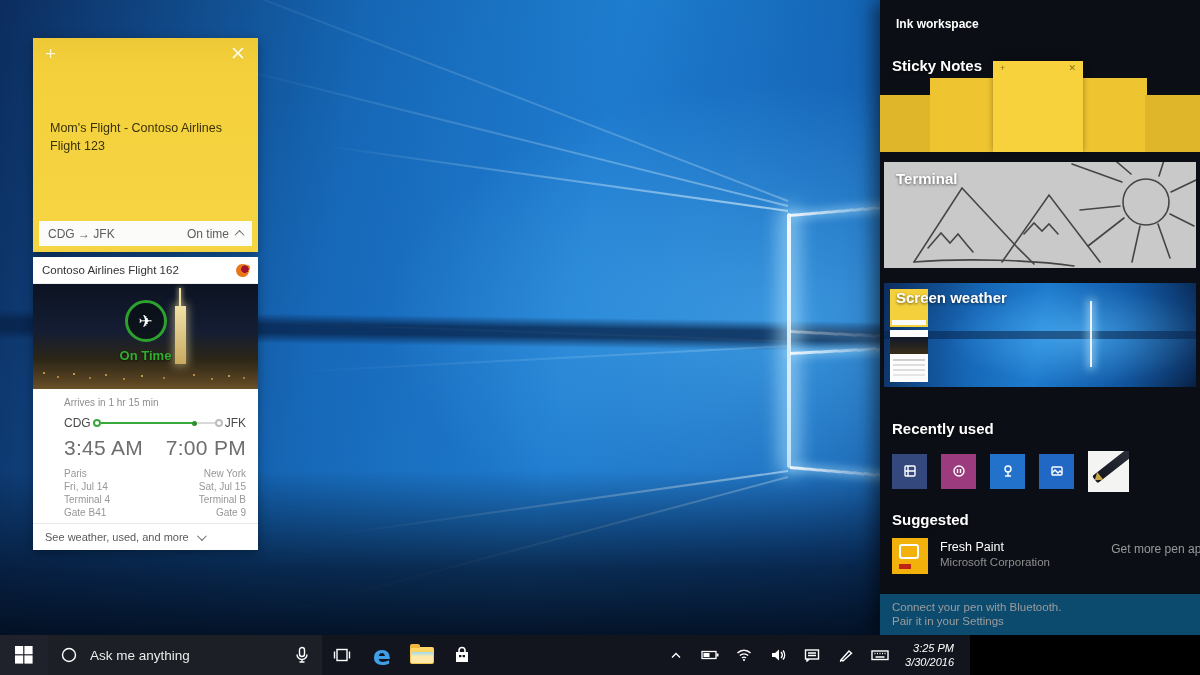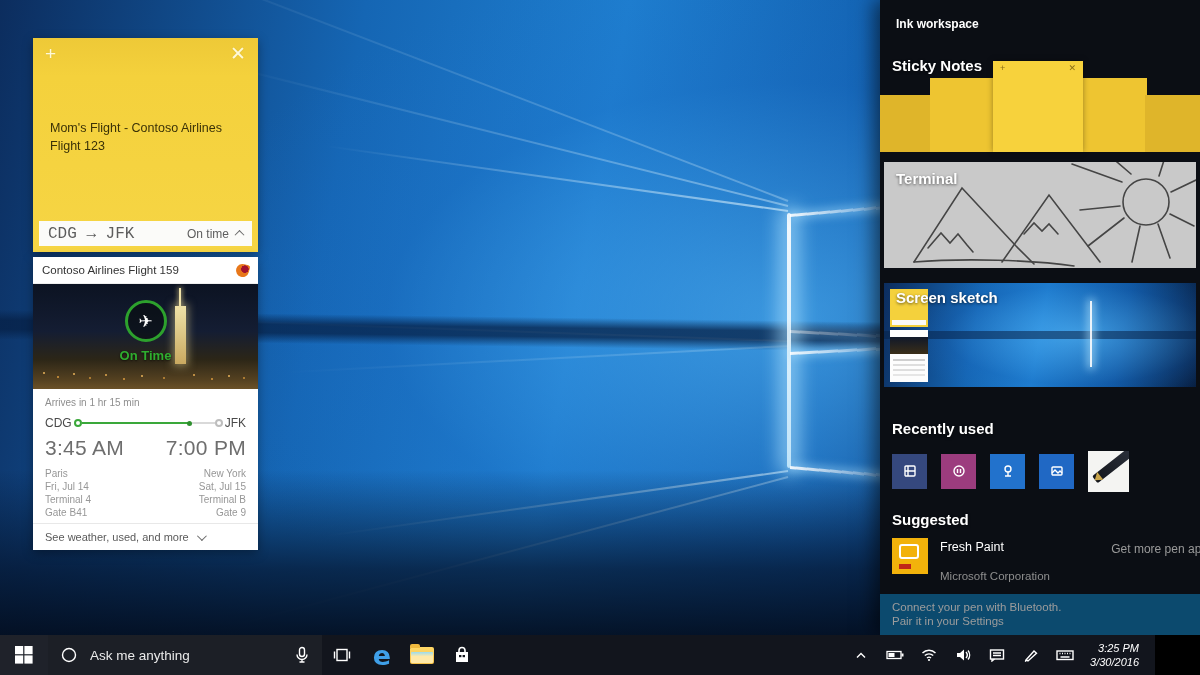--- a/index.html
+++ b/index.html
@@ -39,21 +39,21 @@
 
   
   .note { position:absolute; left:33px; top:38px; width:225px; height:214px;
     background:linear-gradient(180deg,#eec937 0%,#f4d13c 18%,#f6d544 100%);
     box-shadow:0 3px 10px rgba(0,0,0,.35); }
   .note-toolbar { position:absolute; left:0; right:0; top:0; height:30px; display:flex; justify-content:space-between; align-items:center; padding:0 12px; }
   .note-ico { color:rgba(255,252,225,.95); font-size:19px; font-weight:300; line-height:1; cursor:default; text-shadow:0 0 2px rgba(0,0,0,.08); }
   .note-text { position:absolute; left:17px; right:14px; top:82px; font-size:12.5px; line-height:1.4; color:#3b3207; }
   .note-footer { position:absolute; left:6px; right:6px; bottom:6px; height:25px; background:#fbfbf9;
     display:flex; justify-content:space-between; align-items:center; padding:0 9px; }
-  .note-footer .route { font-size:16px; color:#5d5d5d;font-family:Liberation Mono, monospace; }
+  .note-footer .route { font-size:12px; color:#5d5d5d; }
   .note-footer .status { font-size:12px; color:#5d5d5d; display:flex; align-items:center; gap:7px; }
   .chev { display:inline-block; width:7px; height:7px; border-right:1.6px solid #6a6a6a; border-bottom:1.6px solid #6a6a6a; }
   .chev-up { transform:rotate(-135deg) translate(-1px,-1px); }
   .chev-down { transform:rotate(45deg) translateY(-2px); }
 
   
   .fcard { position:absolute; left:33px; top:257px; width:225px; height:293px; background:#fff; box-shadow:0 3px 10px rgba(0,0,0,.35); }
   .fcard-head { height:27px; display:flex; align-items:center; justify-content:space-between; padding:0 9px; border-bottom:1px solid #eee; }
   .fcard-head .t { font-size:11.5px; color:#333; }
   .airline-logo { width:13px; height:13px; background:radial-gradient(circle at 65% 35%, #a3122e 0 30%, #e8771a 32% 100%); border-radius:60% 20% 60% 60%; transform:rotate(15deg); }
@@ -62,21 +62,21 @@
   .tower { position:absolute; left:63%; top:22px; width:11px; height:58px;
     background:linear-gradient(180deg,#efe2a8, #c9a960); box-shadow:0 0 8px 2px rgba(240,220,150,.5); }
   .tower:before { content:""; position:absolute; left:4px; top:-18px; width:2px; height:18px; background:#efe2a8; box-shadow:0 0 5px 1px rgba(240,220,150,.6); }
   .citydots { position:absolute; left:10px; top:88px; width:2px; height:2px; background:#e8b35a; border-radius:50%;
     box-shadow:14px 4px 0 #d89a3f, 30px 1px 0 #e8b35a, 46px 5px 0 #c98f3a, 62px 2px 0 #e2a94f, 80px 6px 0 #d89a3f,
       98px 3px 0 #e8b35a, 120px 5px 0 #c98f3a, 150px 2px 0 #e2a94f, 168px 6px 0 #d89a3f, 185px 3px 0 #e8b35a, 200px 5px 0 #c98f3a; }
   .ftrack { position:absolute; left:0; right:0; top:16px; display:flex; flex-direction:column; align-items:center; }
   .plane-circle { width:42px; height:42px; border-radius:50%; border:3px solid #2da12d; background:rgba(5,10,8,.5);
     display:flex; align-items:center; justify-content:center; color:#fff; font-size:17px; }
   .ontime-label { margin-top:6px; color:#2fae2f; font-size:13px; font-weight:bold; text-shadow:0 1px 2px rgba(0,0,0,.6); }
-  .fdetails { padding:8px 12px 0 12px; }
+  .fdetails { padding:8px 12px 0 23px;margin-left:8px; }
   .arrives { font-size:10px; color:#8e8e8e; }
   .routeline { display:flex; margin-top:8px; gap:2px; }
   .routeline .code { font-size:12px; color:#4a4a4a; }
   .progress { flex:1; display:flex; align-items:center; }
   .ring { width:8px; height:8px; border-radius:50%; background:#fff; border:2px solid #3aa83a; }
   .ring.gray { border-color:#bdbdbd; }
   .seg-green { height:2px; background:#3aa83a; flex:0 0 72%; }
   .dot-green { width:5px; height:5px; border-radius:50%; background:#2e8f2e; margin-left:-2px; }
   .seg-gray { height:2px; background:#d9d9d9; flex:1; }
   .times { display:flex; justify-content:space-between; margin-top:6px; }
@@ -122,31 +122,31 @@
   .tile { width:35px; height:35px; display:flex; align-items:center; justify-content:center; cursor:pointer; }
   .tile svg { display:block; }
   .tile-pen { width:41px; height:41px; background:#f4f4f2; position:relative; overflow:hidden; }
   .tile-pen .pen-shaft { position:absolute; width:46px; height:9px; background:linear-gradient(90deg,#14161c,#2a2f3a); top:10px; left:2px; transform:rotate(-38deg); border-radius:2px; }
   .tile-pen .pen-nib { position:absolute; left:6px; top:22px; width:0; height:0; border-left:7px solid #caa64c; border-top:5px solid transparent; border-bottom:5px solid transparent; transform:rotate(142deg); }
 
   .suggest-row { position:absolute; left:12px; top:538px; right:10px; height:42px; display:flex; align-items:flex-start; }
   .fp-icon { width:36px; height:36px; background:#f2b20b; position:relative; flex:0 0 36px; cursor:pointer; }
   .fp-icon .canvas { position:absolute; left:7px; top:6px; width:20px; height:15px; border:2.5px solid #fff; border-radius:3px; }
   .fp-icon .tag { position:absolute; left:7px; bottom:5px; width:12px; height:5px; background:#c02418; }
-  .suggest-txt { margin-left:12px; display:flex; flex-direction:column; gap:16px; padding-top:2px; }
+  .suggest-txt { margin-left:12px; display:flex; flex-direction:column; gap:2px; padding-top:2px; }
   .fp-name { font-size:12.5px; color:#fff; }
   .fp-pub { font-size:11.5px; color:#8e8e8e; }
   .get-more { margin-left:auto; padding-top:4px; font-size:12px; color:#9a9a9a; cursor:pointer; }
 
   .ink-foot { position:absolute; left:0; right:0; bottom:0; height:41px; background:#0c4a6e; padding:6px 12px; }
   .ink-foot .l1, .ink-foot .l2 { font-size:11.5px; color:#9c9c9c; line-height:14px; }
   .ink-foot .lnk { cursor:pointer; color:#9c9c9c; }
 
   
-  .taskbar { position:absolute; left:0; top:635px; width:1155px; height:40px; background:#12151d; display:flex; align-items:stretch; }
+  .taskbar { position:absolute; left:0; top:635px; width:970px; height:40px; background:#12151d; display:flex; align-items:stretch; }
   .tb-start { width:48px; display:flex; align-items:center; justify-content:center; background:rgba(255,255,255,.06); cursor:pointer; }
   .tb-search { width:274px; display:flex; align-items:center; gap:12px; padding:0 12px; background:rgba(255,255,255,.045); cursor:text; position:relative; }
   .tb-search .ph { font-size:13.5px; color:#eaeaea; flex:1; }
   .tb-icons { display:flex; align-items:stretch; }
   .tb-btn { width:40px; display:flex; align-items:center; justify-content:center; cursor:pointer; }
   .edge-e { color:#3f9fe8; font-size:27px; font-weight:bold; line-height:1; font-family:"DejaVu Sans",sans-serif; }
   .folder { position:relative; width:24px; height:17px; background:linear-gradient(180deg,#ffd968,#f7c148); border-radius:2px; }
   .folder:before { content:""; position:absolute; left:0; top:-3px; width:10px; height:4px; background:#f0b93e; border-radius:2px 2px 0 0; }
   .folder:after { content:""; position:absolute; left:1px; top:5px; right:1px; bottom:1px; background:linear-gradient(180deg,#9adcf0,#ffe9a8 40%); border-radius:1px; }
   .tray { margin-left:auto; display:flex; align-items:center; gap:8px; padding-right:8px; }
@@ -186,21 +186,21 @@
       <span class="route">CDG → JFK</span>
       <span class="status">
         <span>On time</span>
         <span class="chev chev-up"></span>
       </span>
     </div>
   </div>
 
   <div class="fcard">
     <div class="fcard-head">
-      <span class="t">Contoso Airlines Flight 159</span>
+      <span class="t">Contoso Airlines Flight 162</span>
       <span class="airline-logo"></span>
     </div>
     <div class="fimg">
       <div class="citydots"></div>
       <div class="tower"></div>
       <div class="ftrack">
         <div class="plane-circle">
             <span>✈</span>
           </div>
         <div class="ontime-label">On Time</div>
@@ -285,21 +285,21 @@
       </svg>
     </div>
     <div class="sec-label lbl-sketch">Terminal</div>
 
     <div class="screen-prev">
       <div class="mini-band"></div>
       <div class="mini-logo"></div>
       <div class="mini-note"></div>
       <div class="mini-card"></div>
     </div>
-    <div class="sec-label lbl-screen">Screen sketch</div>
+    <div class="sec-label lbl-screen">Screen weather</div>
 
     <div class="sec-label lbl-recent">Recently used</div>
     <div class="tiles">
       <div class="tile" style="background:#35487e">
         <svg class="ic" width="16" height="16" viewBox="0 0 16 16">
             <rect x="3" y="3" width="10" height="10" rx="1"></rect>
             <path d="M6 3 v10 M3 8 h10"></path>
           </svg>
       </div>
       <div class="tile" style="background:#9c3c7e">

